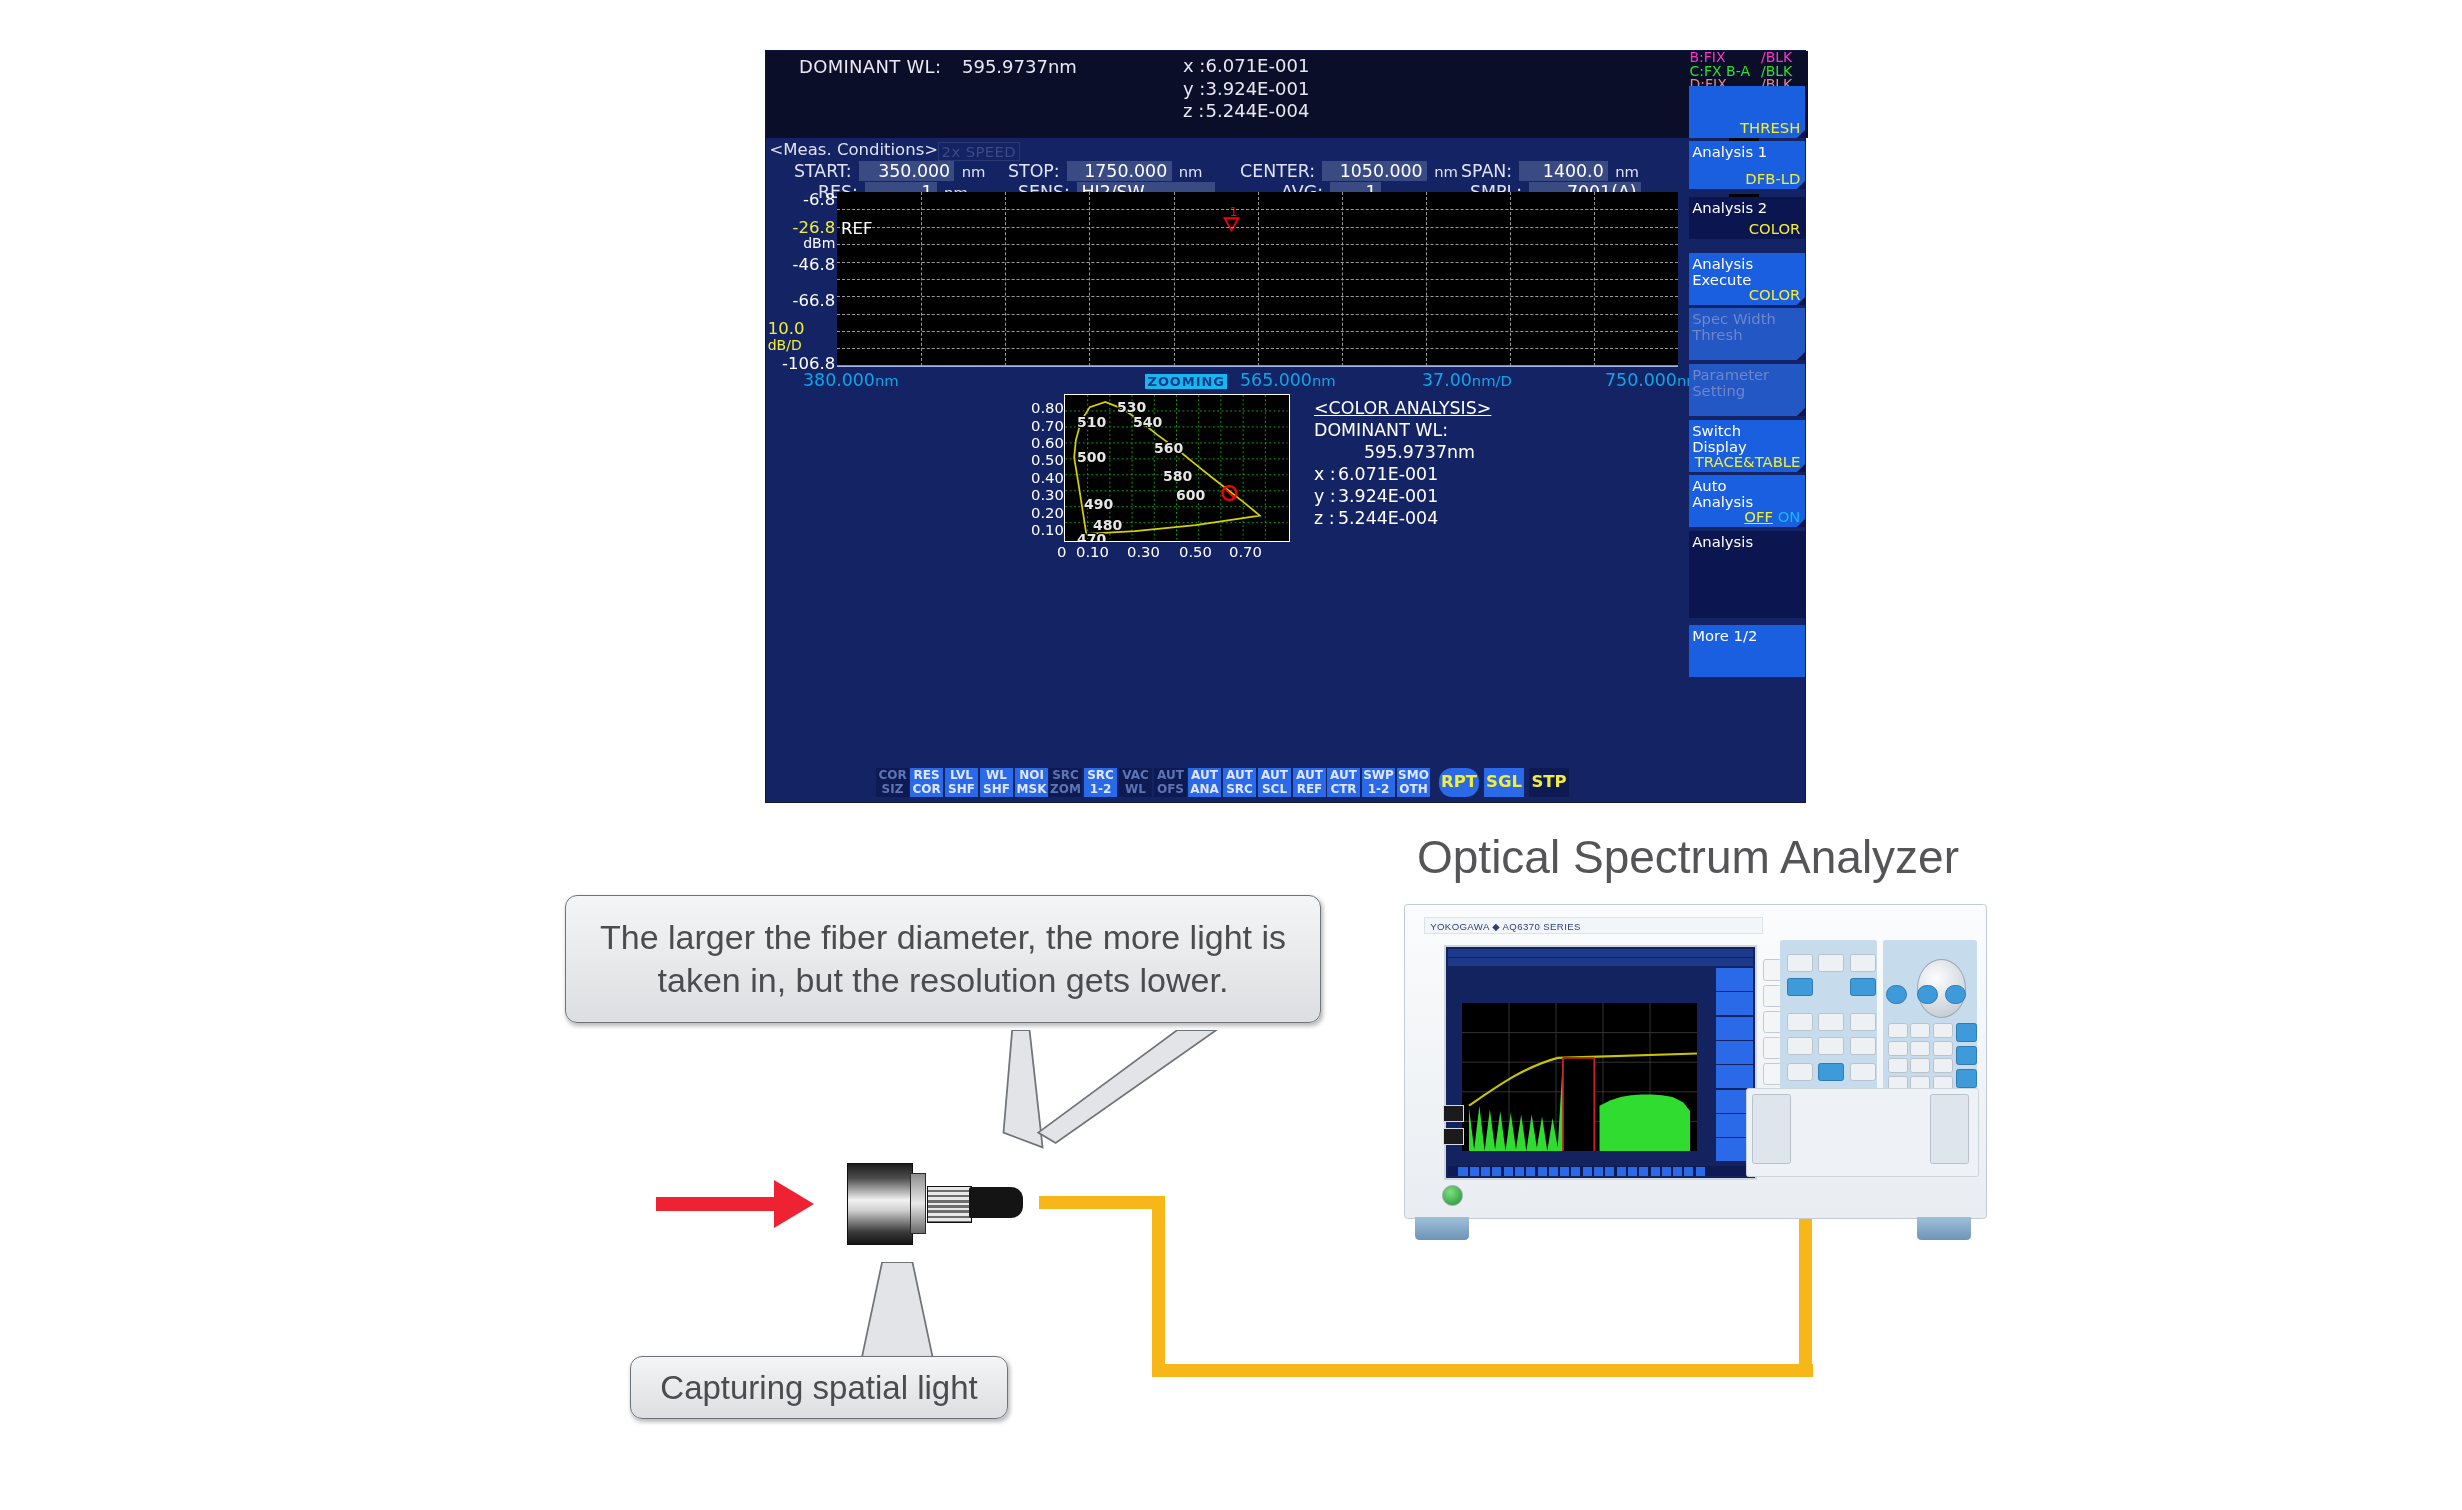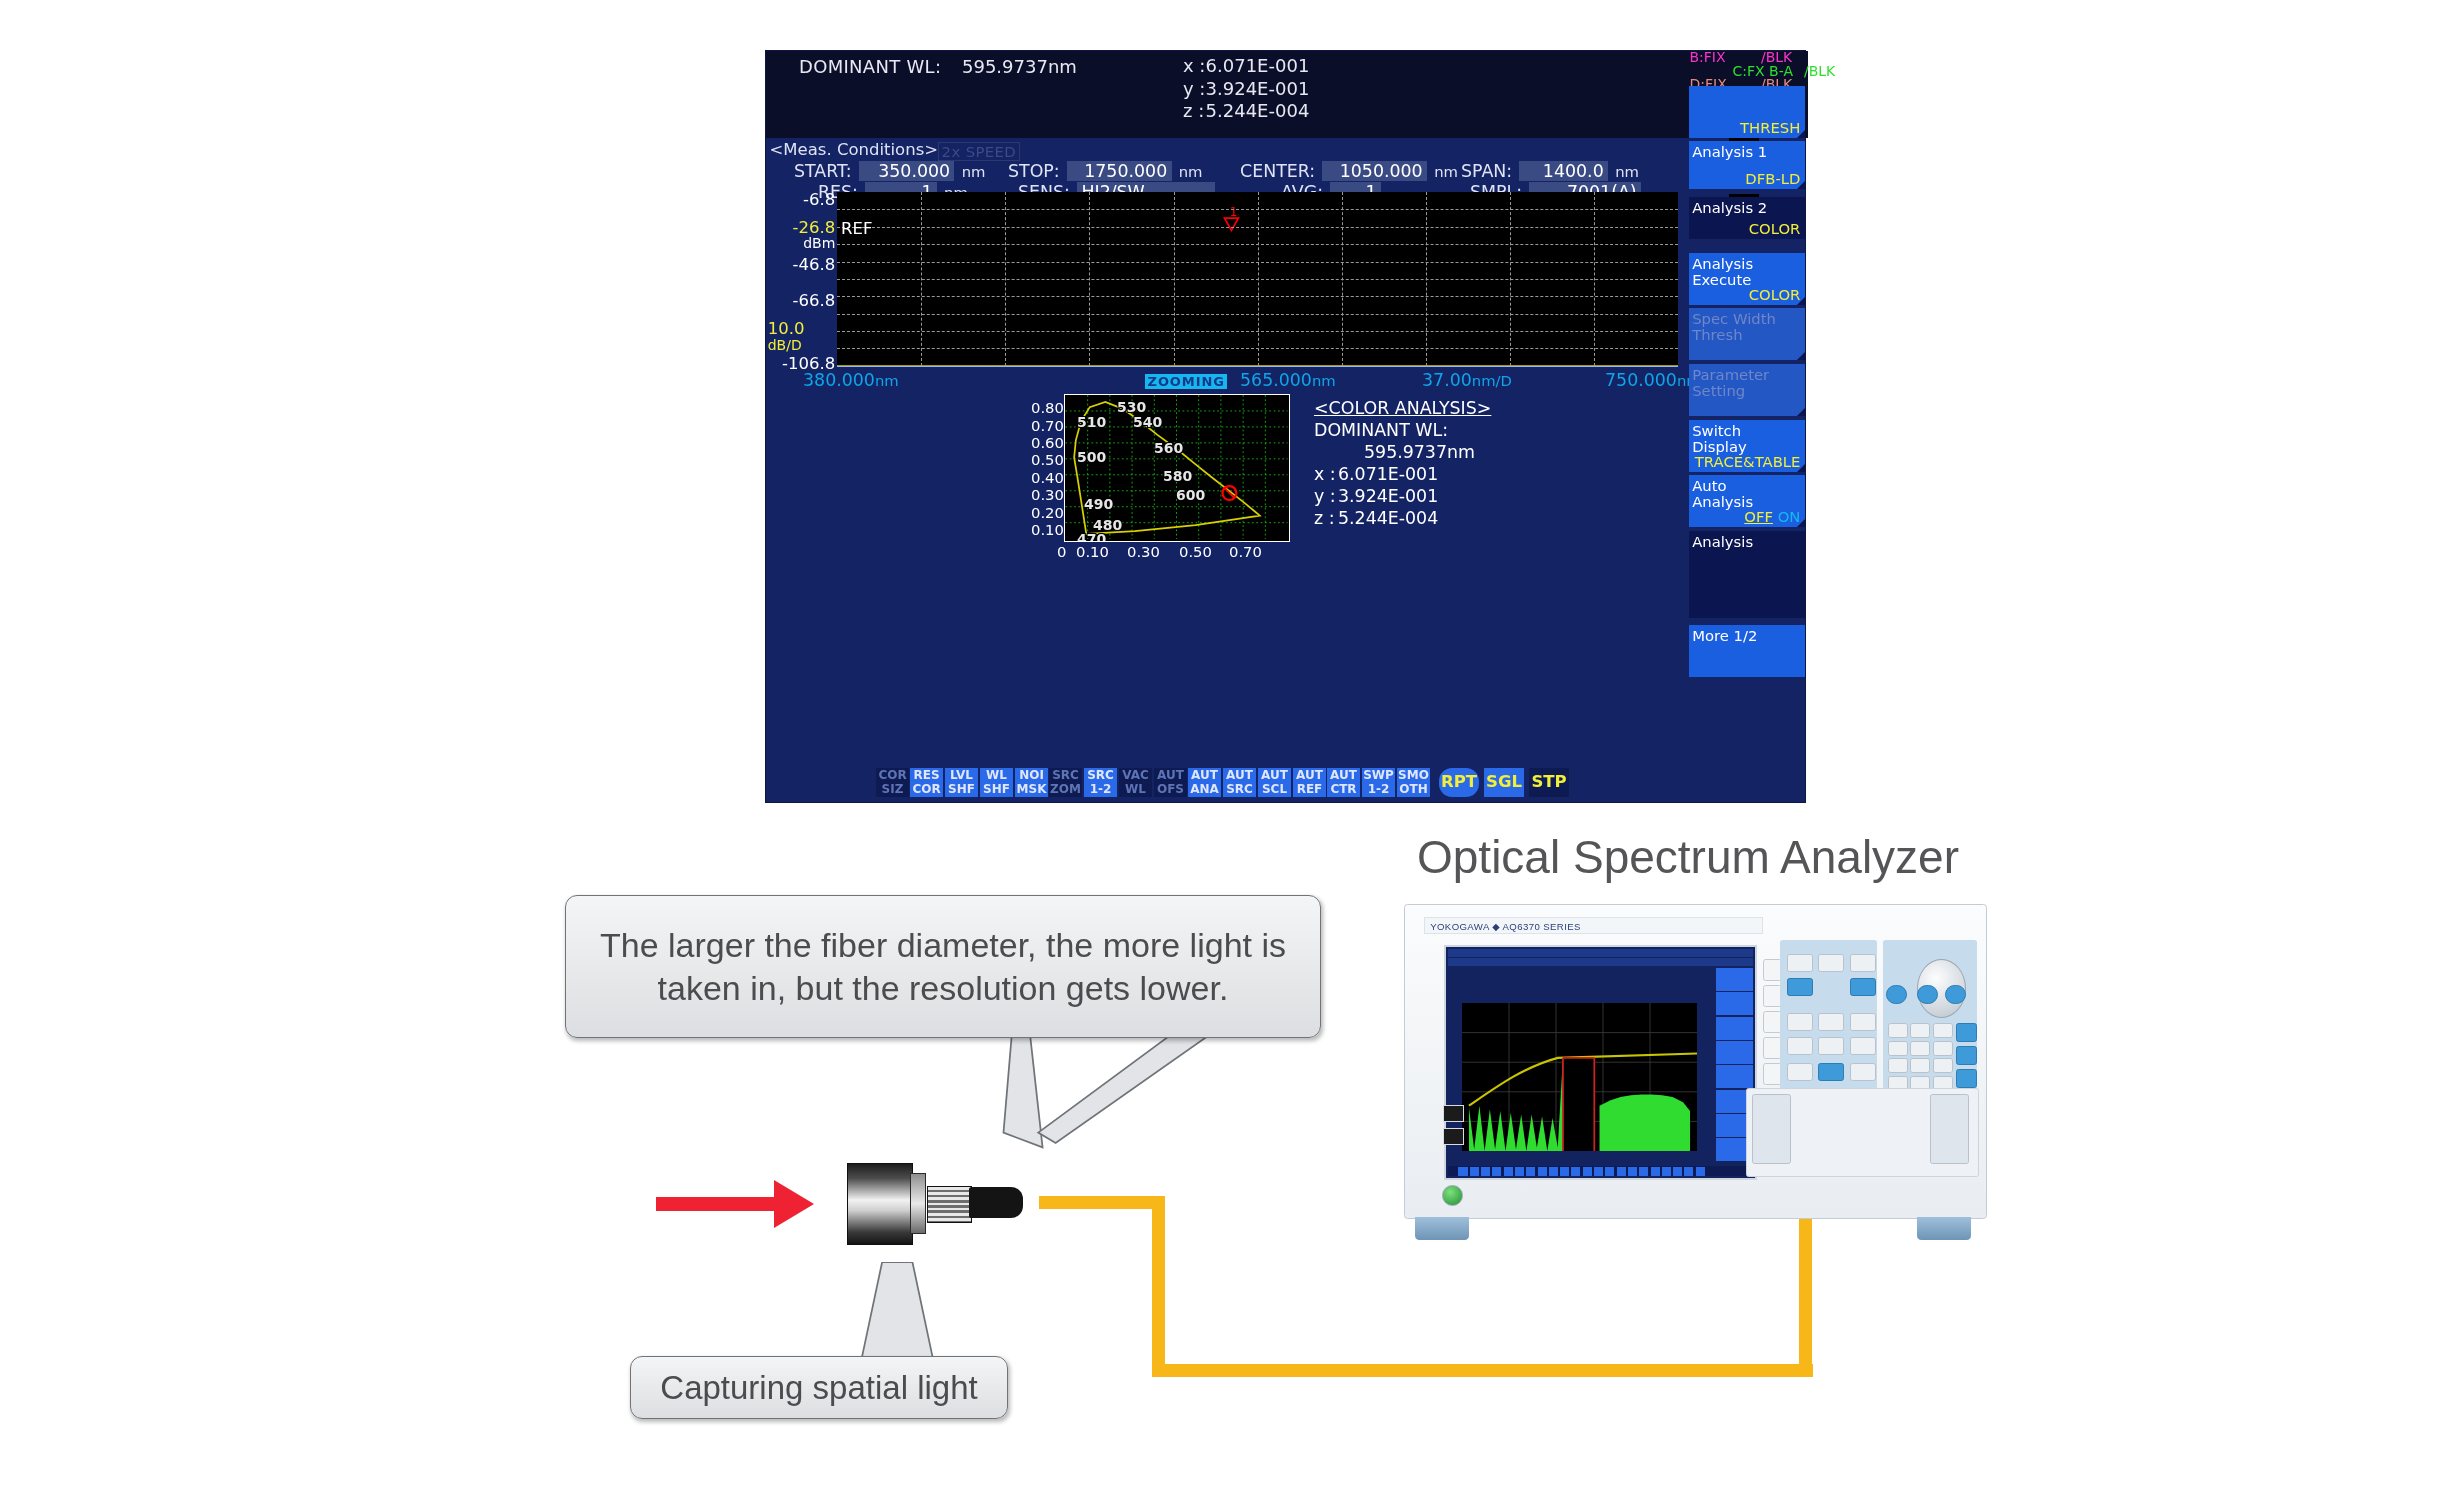--- a/index.html
+++ b/index.html
@@ -98,21 +98,21 @@
 
   
   #diagram{position:absolute;left:0;top:834px;width:2462px;height:676px;}
   .dg-title{position:absolute;left:1417px;top:-4.3px;color:#555558;font-size:46px;
             font-family:"Liberation Sans",sans-serif;}
 
   .callout{position:absolute;background:linear-gradient(#f4f5f6,#dcdee1);
            border:1.7px solid #6f7478;border-radius:12px;color:#4a4d50;
            box-shadow:1.7px 2.6px 4.3px rgba(0,0,0,.28);box-sizing:border-box;
            display:flex;align-items:center;justify-content:center;text-align:center;}
-  #callout-fiber{left:565px;top:61px;width:756px;height:143px;font-size:34px;line-height:43px;padding:0 19px;}
+  #callout-fiber{left:565px;top:61px;width:756px;height:128px;font-size:34px;line-height:43px;padding:0 19px;}
   #callout-spatial{left:630px;top:522px;width:378px;height:63px;font-size:33px;padding:0 14px;}
 
   
   #instrument{position:absolute;left:1378px;top:70px;width:633px;height:341px;}
   .inst-body{position:absolute;left:26px;top:0;width:581px;height:313px;
              background:linear-gradient(#fbfcfd,#e9edf1);border:0.9px solid #c3ccd6;border-radius:3.5px;}
   .inst-brand{position:absolute;left:19px;top:12px;width:339px;height:17.4px;
               background:#f3f6f9;border:0.9px solid #dde3ea;color:#2b3f7a;
               font-size:9.6px;letter-spacing:0.4px;line-height:17.4px;padding-left:5.2px;
               box-sizing:border-box;overflow:hidden;white-space:nowrap;}
@@ -176,21 +176,21 @@
       <div><span class="k">y :</span><span class="v">3.924E-001</span></div>
       <div><span class="k">z :</span><span class="v">5.244E-004</span></div>
     </div>
   </div>
 
   <div class="trace-list" id="trace-list">
       <div class="trace-row" style="color: rgb(255, 51, 204);">
         <span class="nm">B:FIX</span>
         <span class="blk">/BLK</span>
       </div>
-      <div class="trace-row" style="color: rgb(46, 224, 46); margin-left: 43px;">
+      <div class="trace-row" style="color: rgb(46, 224, 46);">
         <span class="nm">C:FX B-A</span>
         <span class="blk">/BLK</span>
       </div>
       <div class="trace-row" style="color: rgb(232, 137, 127);">
         <span class="nm">D:FIX</span>
         <span class="blk">/BLK</span>
       </div>
       <div class="trace-row" style="color: rgb(127, 134, 232);">
         <span class="nm">E:FIX</span>
         <span class="blk">/BLK</span>

